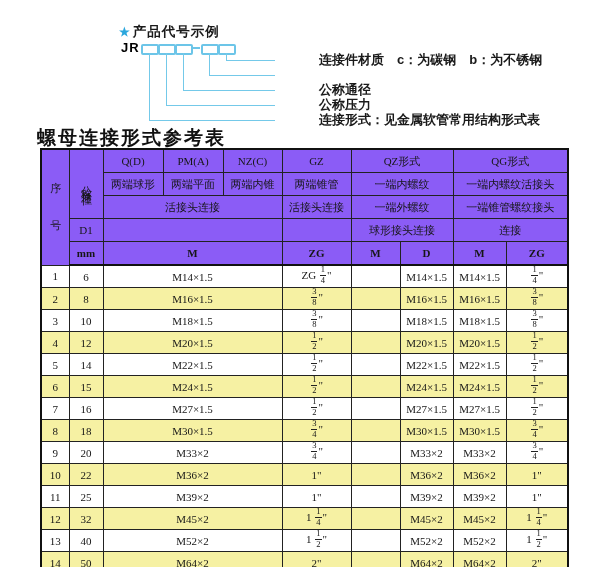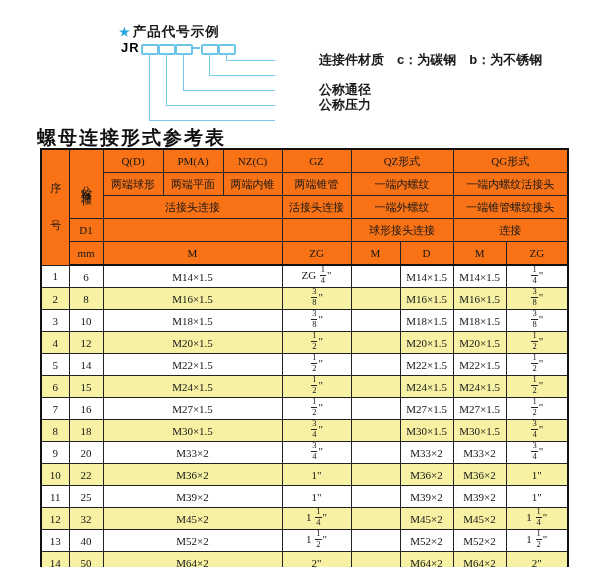--- a/index.html
+++ b/index.html
@@ -27,22 +27,22 @@
   
   .table-title{position:absolute;left:37px;top:125px;margin:0;font-size:19px;font-weight:bold;
                font-family:"DejaVu Serif","Liberation Serif",serif;letter-spacing:2px;color:#111;}
 
   
   table.ref{position:absolute;left:40px;top:148px;width:527px;border-collapse:collapse;table-layout:fixed;
             font-family:"Liberation Serif",serif;font-size:11px;color:#161616;}
   table.ref th,table.ref td{border:1px solid #222;padding:0;text-align:center;vertical-align:middle;
             font-weight:normal;overflow:hidden;}
   table.ref{border:2px solid #111;}
-  thead th{background:#f97316;height:22px;}
-  thead tr.hdr-last th{border-bottom:2px solid #111;}
+  thead th{background:#8b5cf6;height:22px;}
+  thead tr.hdr-last th{border-bottom:2px solid #111;font-weight:bold;}
   tbody td{height:21px;background:#fff;}
   tbody tr.yellow td{background:#f6f1a3;}
   .vtext{writing-mode:vertical-rl;text-orientation:upright;display:inline-block;line-height:1;}
   .vseq{letter-spacing:38px;padding-top:10px;}
   .vdn{letter-spacing:3px;}
   .frac{display:inline-flex;flex-direction:column;vertical-align:middle;font-size:8.5px;line-height:1.15;
         text-align:center;margin:0 1px;position:relative;top:-1px;}
   .frac .fn{border-bottom:1px solid #222;padding:0 1px;display:block;}
   .frac .fd{display:block;}
 </style>
@@ -70,20 +70,21 @@
     <div class="dline v v3"></div>
     <div class="dline h h3"></div>
     <div class="dline v v4"></div>
     <div class="dline h h4"></div>
     <div class="dline v v5"></div>
     <div class="dline h h5"></div>
 
     <div class="diag-label l1">连接件材质　c：为碳钢　b：为不锈钢</div>
     <div class="diag-label l3">公称通径</div>
     <div class="diag-label l4">公称压力</div>
+    <div class="diag-label l5">连接形式：见金属软管常用结构形式表</div>
   </div>
 
   <h2 class="table-title">螺母连接形式参考表</h2>
 
   <table class="ref">
     <colgroup>
       <col style="width:28px">
         <col style="width:34px">
       <col style="width:60px">
         <col style="width:60px">

